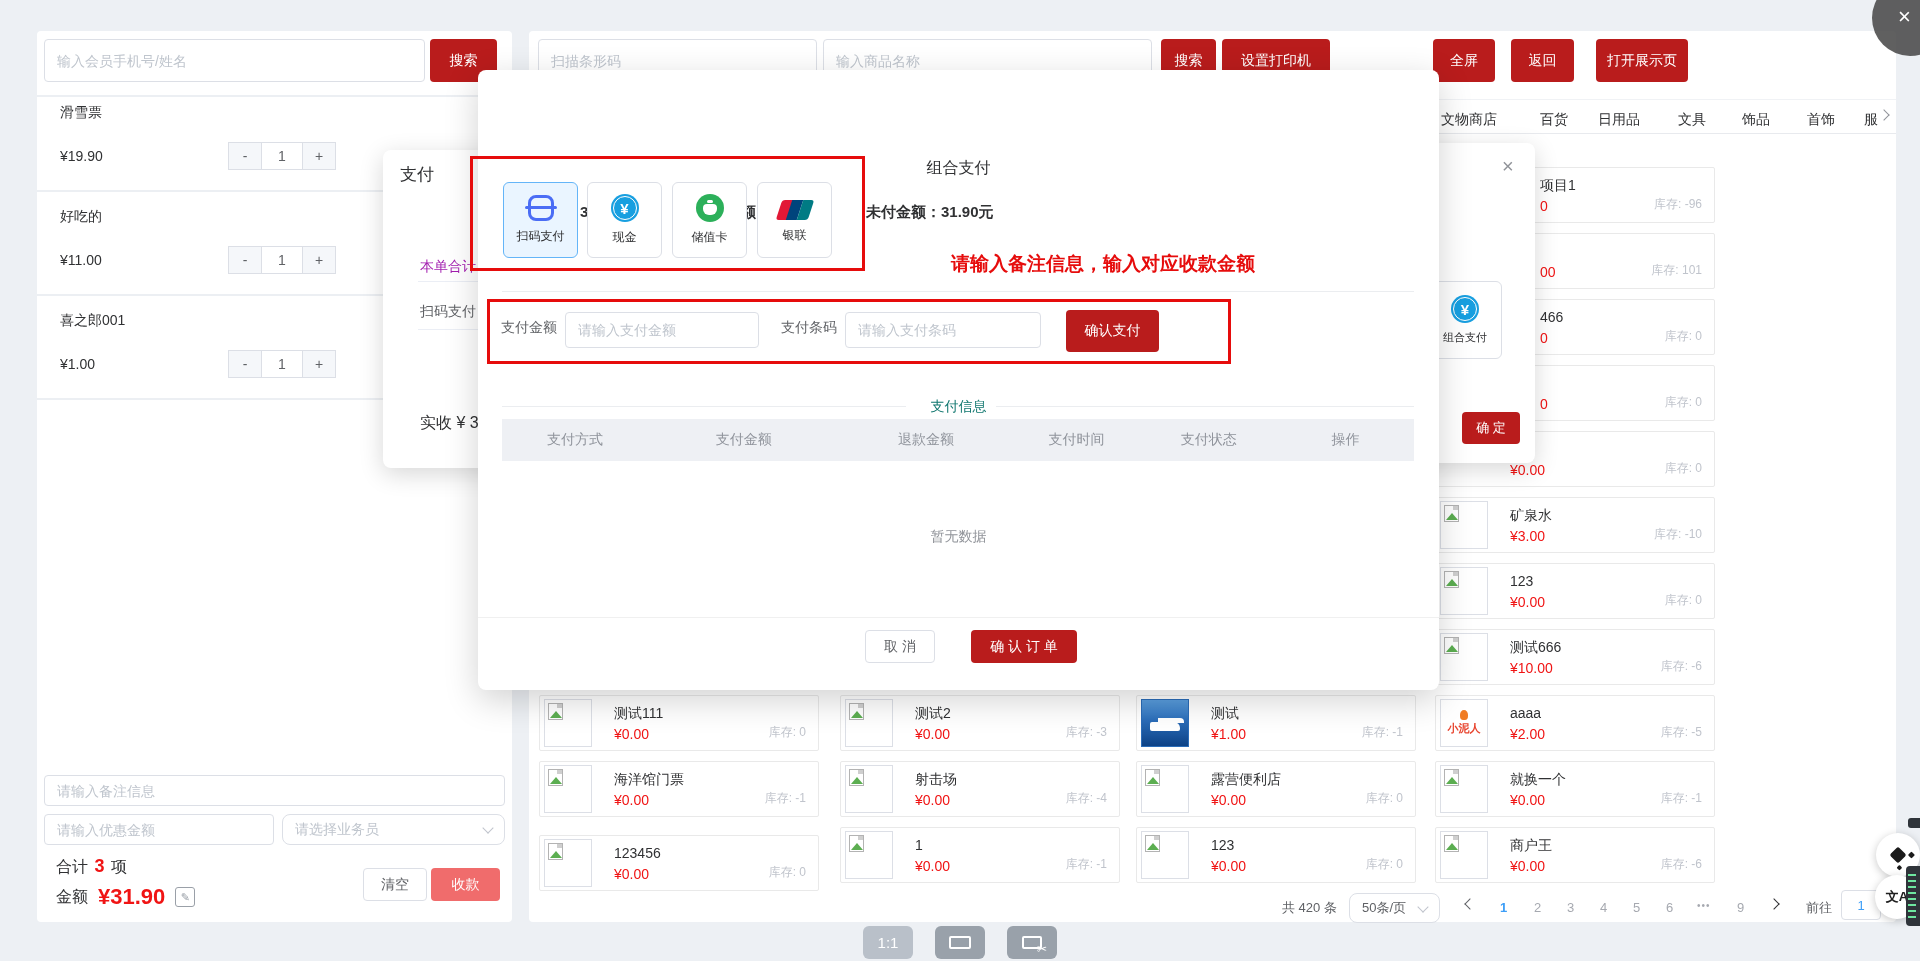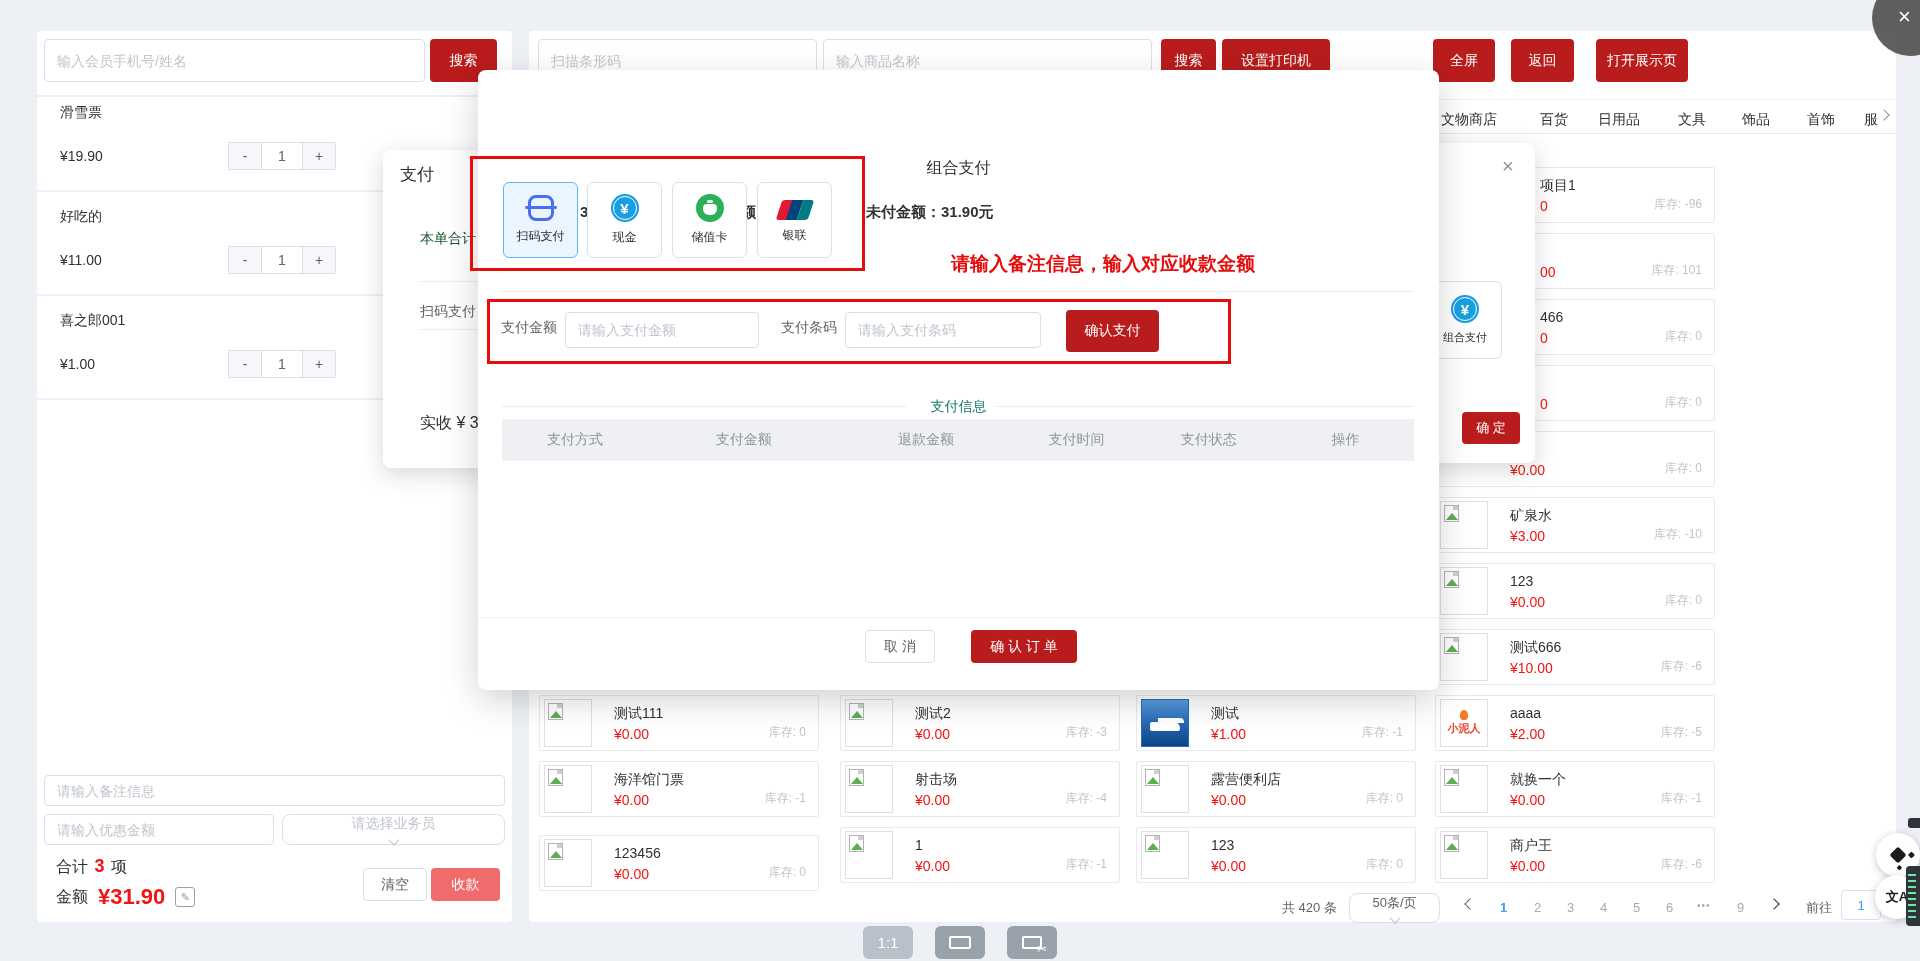--- a/index.html
+++ b/index.html
@@ -14,21 +14,21 @@
   .btn-plain { background:#fff; border:1px solid #dcdfe6; color:#606266; }
   .divider { position:absolute; background:#eceff3; }
   
   .cart-name { position:absolute; font-size:14px; color:#303133; }
   .cart-price { position:absolute; font-size:14px; color:#303133; }
   .step { position:absolute; display:flex; }
   .step div { height:28px; border:1px solid #dcdfe6; display:flex; align-items:center; justify-content:center; font-size:14px; color:#606266; }
   .step .sm { width:34px; background:#f5f7fa; cursor:pointer; }
   .step .sq { width:40px; background:#fff; border-left:none; border-right:none; }
   
-  .sel { position:absolute; border:1px solid #dcdfe6; border-radius:8px; background:#fff; font-size:14px; color:#bfc5cd; display:flex; align-items:center; padding:0 12px; justify-content:space-between;flex-direction:column; }
+  .sel { position:absolute; border:1px solid #dcdfe6; border-radius:8px; background:#fff; font-size:14px; color:#bfc5cd; display:flex; align-items:center; padding:0 12px; justify-content:space-between; }
   .chev { width:8px; height:8px; border-right:1.5px solid #c0c4cc; border-bottom:1.5px solid #c0c4cc; transform:rotate(45deg); margin-top:-3px; }
   .chev-r { transform:rotate(-45deg); }
   .chev-l { transform:rotate(135deg); }
   
   .tab { position:absolute; top:111px; font-size:14px; color:#303133; cursor:pointer; }
   
   .card { position:absolute; width:280px; height:56px; background:#fff; border:1px solid #e9e9e9; border-radius:2px; z-index:2; }
   .pimg { position:absolute; left:4px; top:3px; width:48px; height:48px; border:1px solid #dcdfe6; background:#fff; }
   .broken { position:absolute; left:3px; top:3px; width:15px; height:17px; border:1px solid #b3b3b3; background:#fff; }
   .broken::after { content:""; position:absolute; left:1px; bottom:1px; border-left:6px solid transparent; border-right:6px solid transparent; border-bottom:7px solid #5cae51; }
@@ -320,21 +320,21 @@
 <span class="pg abs" style="left:1633px;top:900px;z-index:2;">5</span>
 <span class="pg abs" style="left:1666px;top:900px;z-index:2;">6</span>
 <span class="pg abs" style="left:1697px;top:900px;font-size:10px;letter-spacing:1px;z-index:2;">•••</span>
 <span class="pg abs" style="left:1737px;top:900px;z-index:2;">9</span>
 <span class="chev chev-r abs" style="left:1770px;top:903px;border-color:#303133;z-index:2;"></span>
 <div class="abs" style="left:1806px;top:899px;font-size:13px;color:#606266;z-index:2;">前往</div>
 <input class="inp" style="left: 1841px; top: 890px; width: 40px; height: 30px; text-align: center; color: rgb(61, 158, 247); font-size: 13px; z-index: 2;" value="1">
 
 <div class="dlg" style="left:383px;top:150px;width:200px;height:318px;">
   <div class="abs" style="left:17px;top:13px;font-size:17px;color:#303133;">支付</div>
-  <div class="abs" style="left:37px;top:80px;font-size:14px;color:#14532d;">本单合计</div>
+  <div class="abs" style="left:37px;top:108px;font-size:14px;color:#a21caf;">本单合计</div>
   <div class="divider" style="left:35px;top:131px;width:150px;height:1px;background:#ebeef5;"></div>
   <div class="abs" style="left:37px;top:153px;font-size:14px;color:#606266;">扫码支付</div>
   <div class="divider" style="left:35px;top:179px;width:150px;height:1px;background:#ebeef5;"></div>
   <div class="abs" style="left:37px;top:263px;font-size:16px;color:#303133;">实收 ¥ 3</div>
 </div>
 
 <div class="dlg" style="left:1395px;top:143px;width:140px;height:320px;">
   <div class="abs" style="left:107px;top:12px;font-size:20px;color:#909399;cursor:pointer;">×</div>
   <div class="pay-card" style="left:33px;top:138px;width:74px;height:78px;">
     <span class="icon-cash">¥</span>
@@ -391,20 +391,21 @@
 
   <div class="th-row">
     <span style="width:16%;">支付方式</span>
     <span style="width:21%;">支付金额</span>
     <span style="width:19%;">退款金额</span>
     <span style="width:14%;">支付时间</span>
     <span style="width:15%;">支付状态</span>
     <span style="width:15%;">操作</span>
   </div>
 
+  <div class="abs" style="left:0;right:0;top:458px;text-align:center;font-size:14px;color:#909399;">暂无数据</div>
 
   <div class="divider" style="left:0;top:547px;width:961px;height:1px;background:#f0f0f0;"></div>
   <div class="btn btn-plain" style="left:387px;top:560px;width:70px;height:33px;">取 消</div>
   <div class="btn btn-blue" style="left:470px;top:560px;width:106px;height:33px;margin-left:23px;">确 认 订 单</div>
 </div>
 
 <div class="red-rect" style="left:470px;top:156px;width:395px;height:115px;"></div>
 <div class="red-rect" style="left:487px;top:299px;width:744px;height:65px;"></div>
 <div class="red-note">请输入备注信息，输入对应收款金额</div>
 

